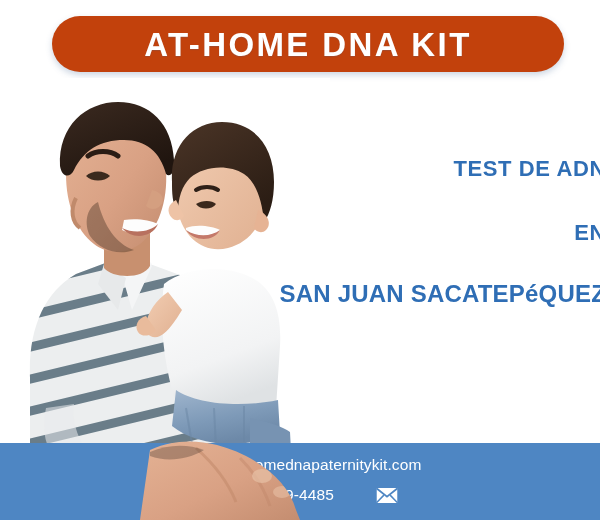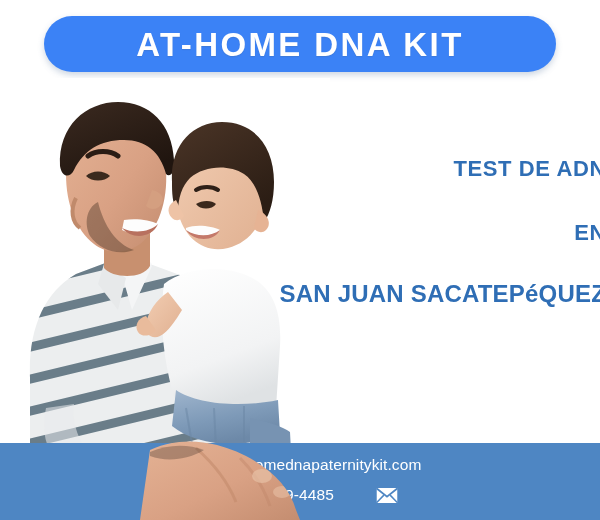--- a/index.html
+++ b/index.html
@@ -24,25 +24,25 @@
   
   .header-band {
     position: absolute;
     left: 0;
     top: 0;
     width: 600px;
     height: 88px;
   }
   .title-pill {
     position: absolute;
-    left: 44px;
+    left: 52px;
     top: 16px;
     width: 512px;
     height: 56px;
-    background: #3b82f6;
+    background: #c2410c;
     border-radius: 28px;
     box-shadow: 0 3px 6px rgba(90,120,160,0.30);
     display: flex;
     align-items: center;
     justify-content: center;
   }
   .title-text {
     color: #ffffff;
     font-size: 33px;
     font-weight: bold;

